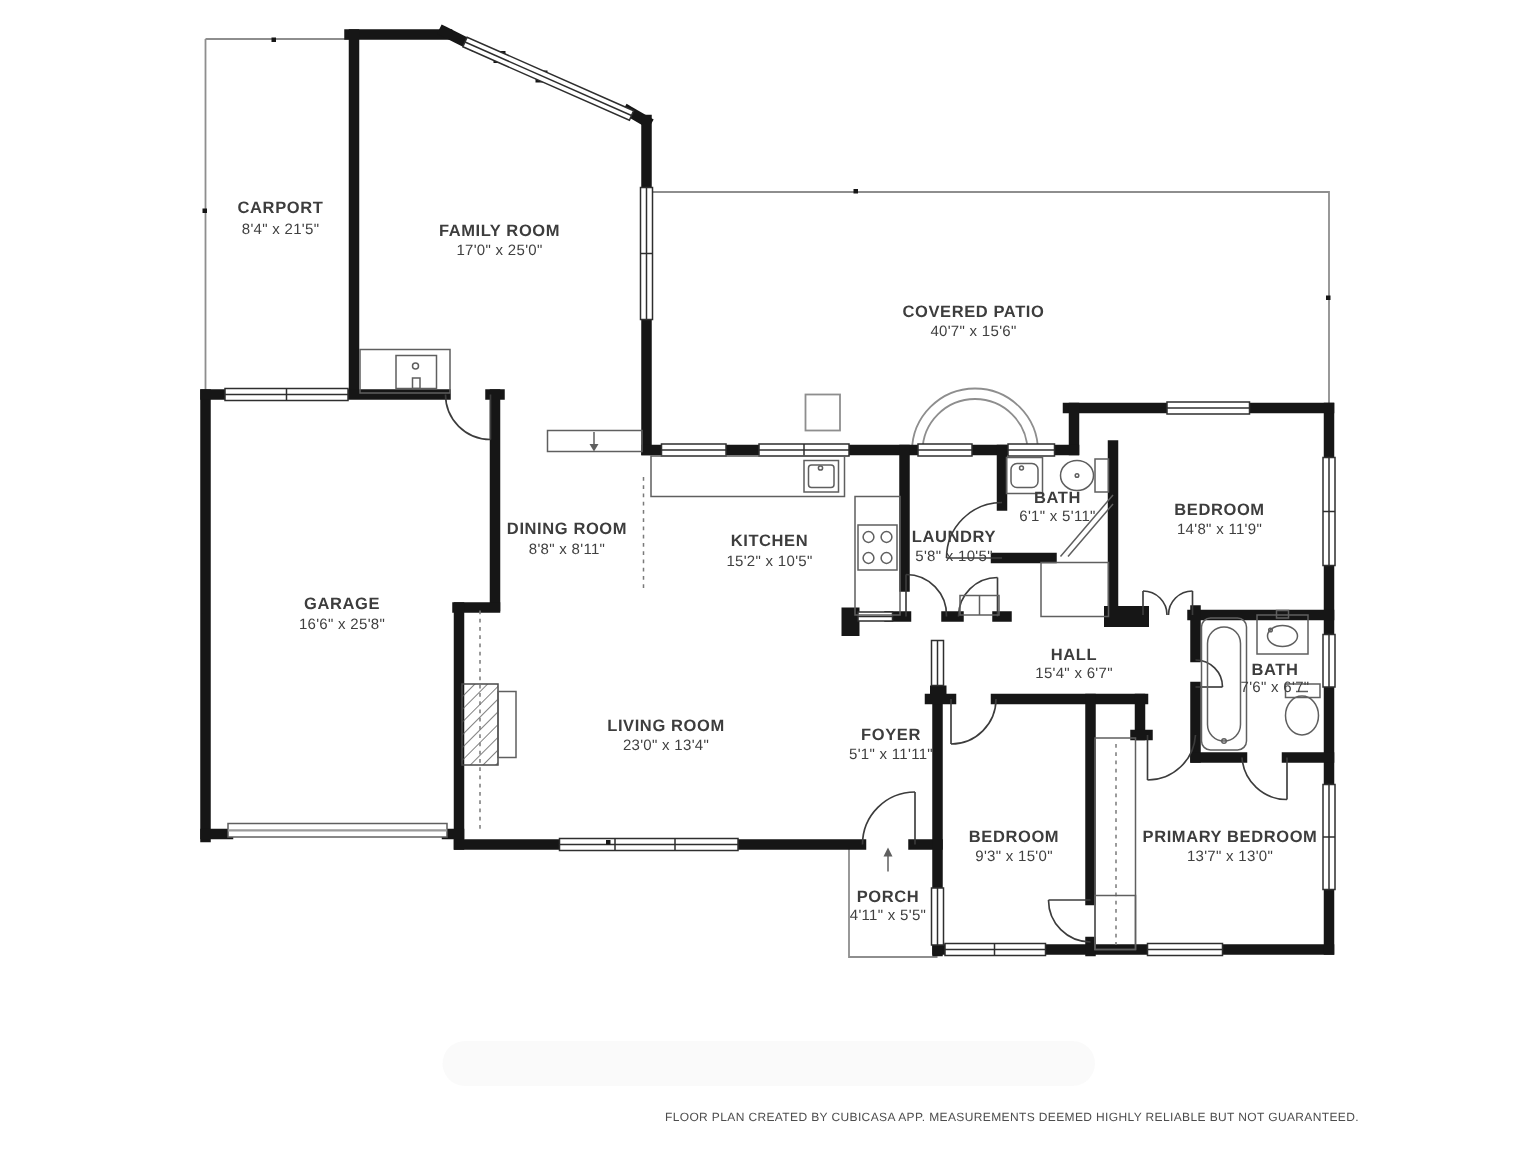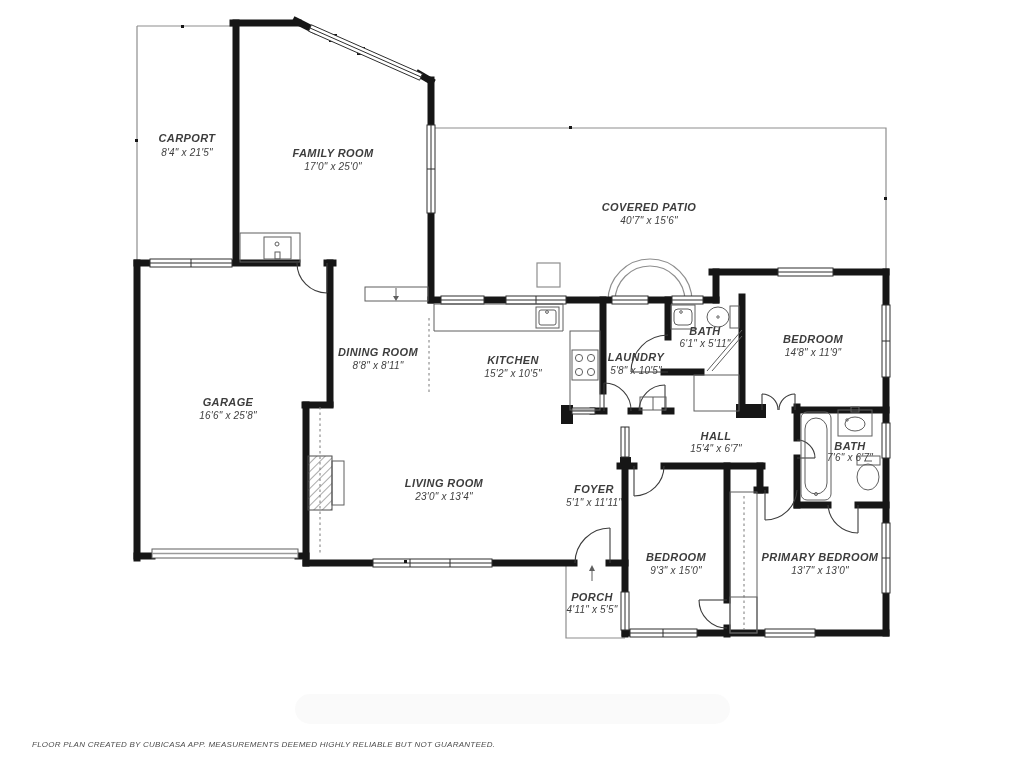--- a/index.html
+++ b/index.html
@@ -1,38 +1,38 @@
 <!DOCTYPE html>
 <html><head>
 <meta charset="utf-8">
 <style>
   html,body{margin:0;padding:0;background:#ffffff;}
   .stage{position:relative;width:1024px;height:768px;background:#ffffff;overflow:hidden;
-         font-family:"Liberation Sans",sans-serif;font-style:italic;}
+         font-family:"Liberation Sans",sans-serif;}
   svg{position:absolute;left:0;top:0;}
   
   .wall{stroke:#161616;stroke-width:7;fill:none;stroke-linecap:square;}
   .wallfill{fill:#161616;stroke:none;}
   .thin{stroke:#8e8e8e;stroke-width:1.2;fill:none;}
   .fix{stroke:#5f5f5f;stroke-width:1;fill:none;}
   .fixd{stroke:#5f5f5f;stroke-width:1;fill:#ffffff;}
   .door{stroke:#3c3c3c;stroke-width:1.1;fill:none;}
   .win{fill:#ffffff;stroke:#2e2e2e;stroke-width:1;}
   .winline{stroke:#2e2e2e;stroke-width:1;}
   .dash{stroke:#7a7a7a;stroke-width:1;fill:none;stroke-dasharray:2.5,3;}
   .tick{fill:#161616;}
   
   .rn{font-family:"Liberation Sans",sans-serif;font-size:11px;font-weight:bold;
       fill:#3d3d3d;letter-spacing:.4px;text-anchor:middle;}
   .rd{font-family:"Liberation Sans",sans-serif;font-size:10px;fill:#404040;
       letter-spacing:.2px;text-anchor:middle;}
   .watermark{position:absolute;left:295px;top:694px;width:435px;height:30px;
       background:#f7f7f7;border-radius:15px;opacity:.6;}
-  .footer{position:absolute;left:0;top:740px;width:906px;text-align:left;
-      font-size:8px;color:#4d4d4d;letter-spacing:.25px;padding-left:32px;}
+  .footer{position:absolute;left:0;top:740px;width:906px;text-align:right;
+      font-size:8px;color:#4d4d4d;letter-spacing:.25px;}
 </style>
 </head>
 <body>
 
 <div class="stage">
 <svg width="1024" height="768" viewBox="0 0 1024 768">
   <defs>
     <pattern id="hatch" width="6" height="6" patternUnits="userSpaceOnUse" patternTransform="rotate(45)">
       <line x1="0" y1="0" x2="0" y2="6" stroke="#555" stroke-width="1"></line>
     </pattern>

